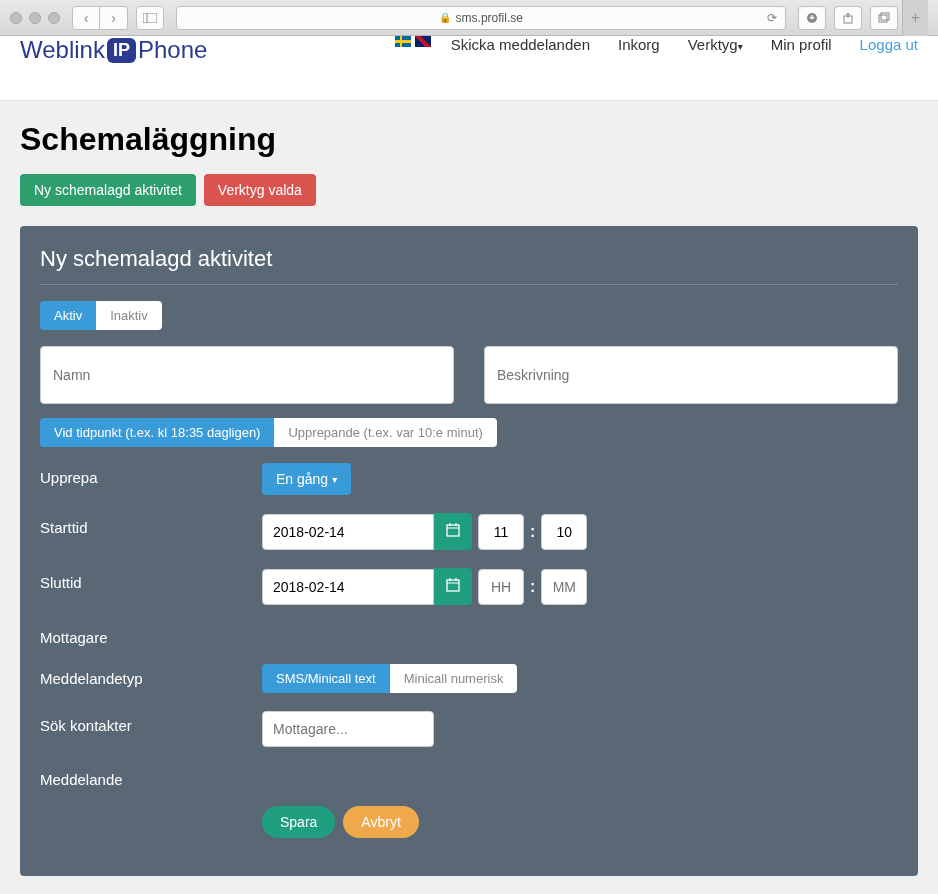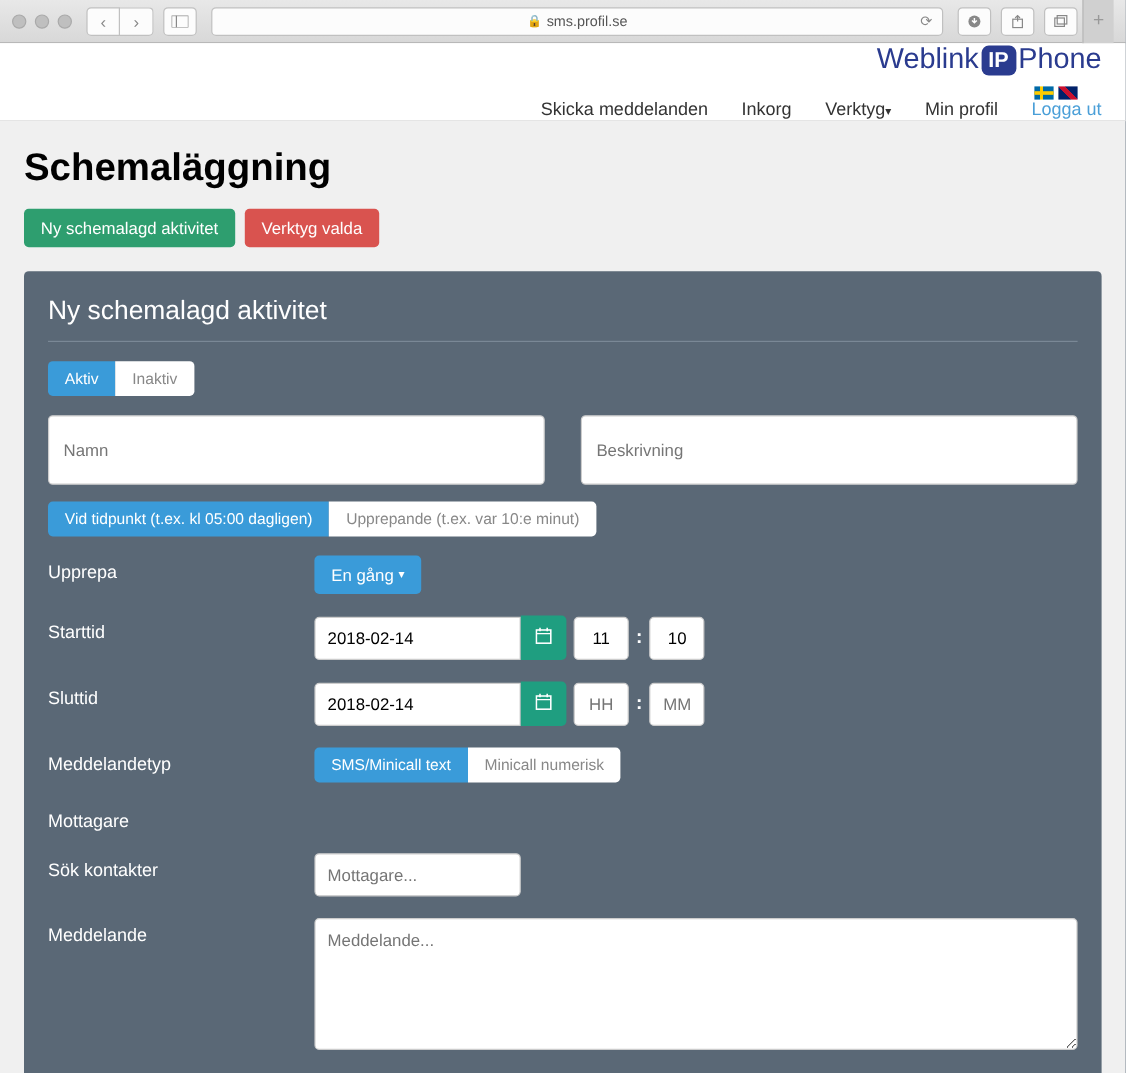--- a/index.html
+++ b/index.html
@@ -15,21 +15,21 @@
 .nav-btn.right { border-radius: 0 4px 4px 0; border-left: none; }
 .nav-btn.single { border-radius: 4px; margin-left: 8px; }
 .url-bar { flex: 1; margin: 0 12px; height: 24px; background: #fcfcfc; border: 1px solid #c0c0c0; border-radius: 4px; display: flex; align-items: center; justify-content: center; font-size: 12px; color: #555; position: relative; }
 .url-bar .lock { margin-right: 4px; font-size: 10px; }
 .url-bar .reload { position: absolute; right: 8px; color: #888; }
 .right-btns { display: flex; gap: 8px; }
 .right-btns .nav-btn { border-radius: 4px; }
 .tab-plus { width: 26px; height: 36px; background: #d0d0d0; display: flex; align-items: center; justify-content: center; color: #999; font-size: 16px; border-left: 1px solid #b8b8b8; margin-left: 4px; }
 
 
-.top-nav { background: #fff; height: 65px; display: flex; align-items: flex-end; padding: 0 20px; border-bottom: 1px solid #e5e5e5; flex-direction: column; }
+.top-nav { background: #fff; height: 65px; display: flex; align-items: flex-start; padding: 0 20px; border-bottom: 1px solid #e5e5e5; }
 .logo { font-size: 24px; color: #2a3b8f; font-weight: 400; display: flex; align-items: center; }
 .logo .ip-badge { background: #2a3b8f; color: #fff; padding: 2px 6px; border-radius: 6px; margin: 0 2px; font-weight: bold; font-size: 18px; }
 .nav-spacer { flex: 1; }
 .flags { display: flex; gap: 4px; margin-right: 20px; }
 .flag { width: 16px; height: 11px; }
 .flag-se { background: linear-gradient(to right, #006aa7 30%, #fecc00 30%, #fecc00 45%, #006aa7 45%); position: relative; }
 .flag-se::after { content: ''; position: absolute; left: 0; right: 0; top: 40%; height: 20%; background: #fecc00; }
 .flag-uk { background: linear-gradient(45deg, #012169 40%, #c8102e 40%, #c8102e 60%, #012169 60%), #fff; }
 .nav-links { display: flex; gap: 28px; font-size: 15px; }
 .nav-links a { color: #333; text-decoration: none; cursor: pointer; }
@@ -162,21 +162,21 @@
       <button class="toggle-btn active">Aktiv</button>
       <button class="toggle-btn inactive">Inaktiv</button>
     </div>
 
     <div class="input-row">
       <input type="text" placeholder="Namn" style="">
       <input type="text" placeholder="Beskrivning" style="">
     </div>
 
     <div class="toggle-group">
-      <button class="toggle-btn active">Vid tidpunkt (t.ex. kl 05:00 dagligen)</button>
+      <button class="toggle-btn active">Vid tidpunkt (t.ex. kl 18:35 dagligen)</button>
       <button class="toggle-btn inactive">Upprepande (t.ex. var 10:e minut)</button>
     </div>
 
     <div class="form-row">
       <div class="form-label">Upprepa</div>
       <div class="form-control-area">
         <button class="dropdown-btn">
           <span>En gång</span>
           <span class="caret">▾</span>
         </button>
@@ -221,46 +221,43 @@
             </span>
           </button>
           <input class="time-input" type="text" placeholder="HH" style="">
           <span class="time-sep">:</span>
           <input class="time-input" type="text" placeholder="MM" style="">
         </div>
       </div>
     </div>
 
     <div class="form-row">
+      <div class="form-label">Mottagare</div>
+      <div class="form-control-area"></div>
+    </div>
+
+    <div class="form-row">
       <div class="form-label">Meddelandetyp</div>
       <div class="form-control-area">
         <div class="toggle-group" style="margin-bottom:0">
           <button class="toggle-btn active">SMS/Minicall text</button>
           <button class="toggle-btn inactive">Minicall numerisk</button>
         </div>
       </div>
     </div>
 
     <div class="form-row">
-      <div class="form-label">Mottagare</div>
-      <div class="form-control-area"></div>
-    </div>
-
-    <div class="form-row">
       <div class="form-label">Sök kontakter</div>
       <div class="form-control-area">
         <input class="small-input" type="text" placeholder="Mottagare..." style="">
       </div>
     </div>
 
     <div class="form-row">
       <div class="form-label">Meddelande</div>
-      <div class="form-control-area">
-        <textarea placeholder="Meddelande..." style=""></textarea>
-      </div>
     </div>
 
     <div class="form-row">
       <div class="form-label"></div>
       <div class="form-control-area">
         <div class="save-row">
           <button class="btn btn-teal btn-round">Spara</button>
           <button class="btn btn-orange btn-round">Avbryt</button>
         </div>
       </div>

